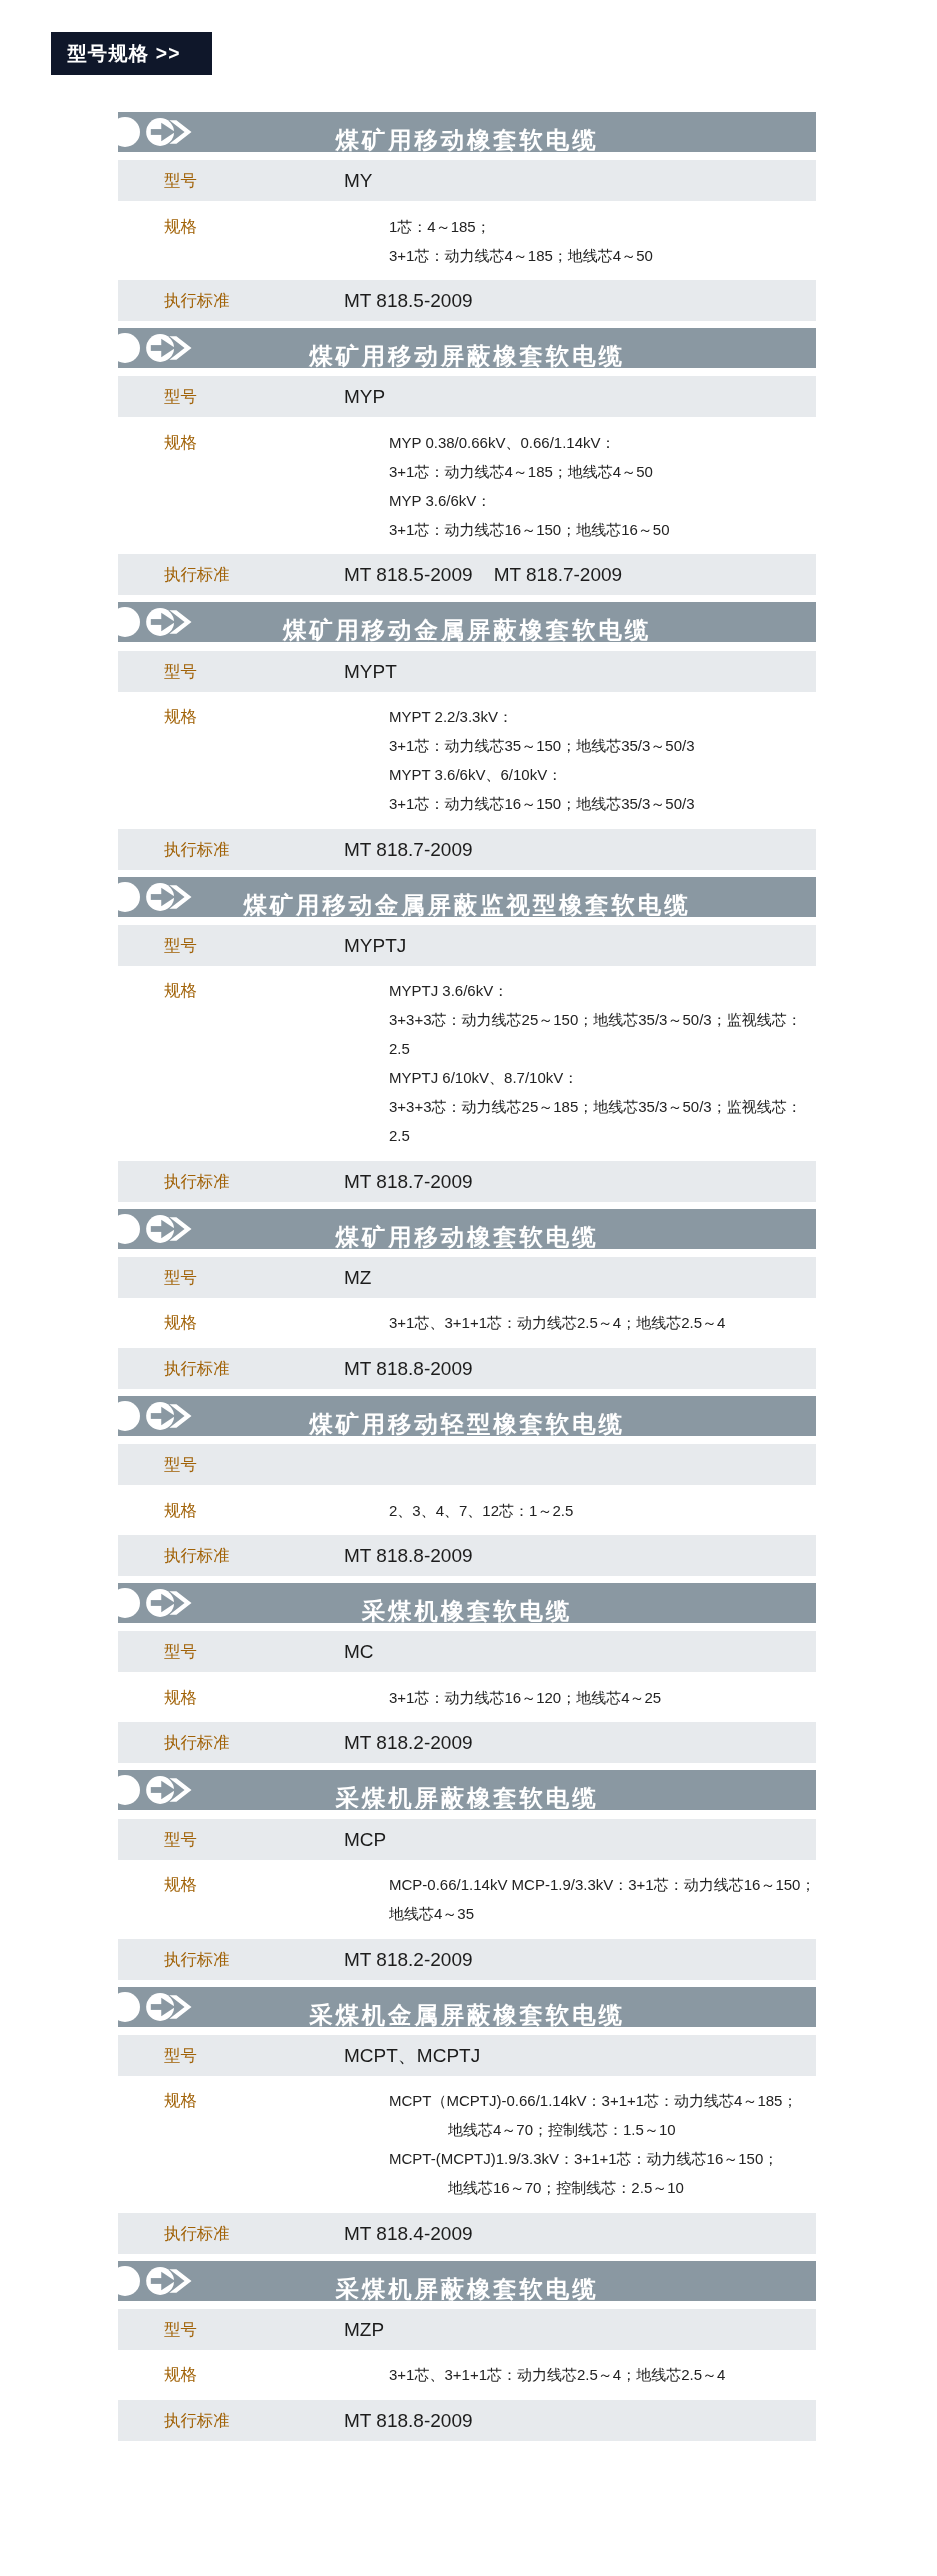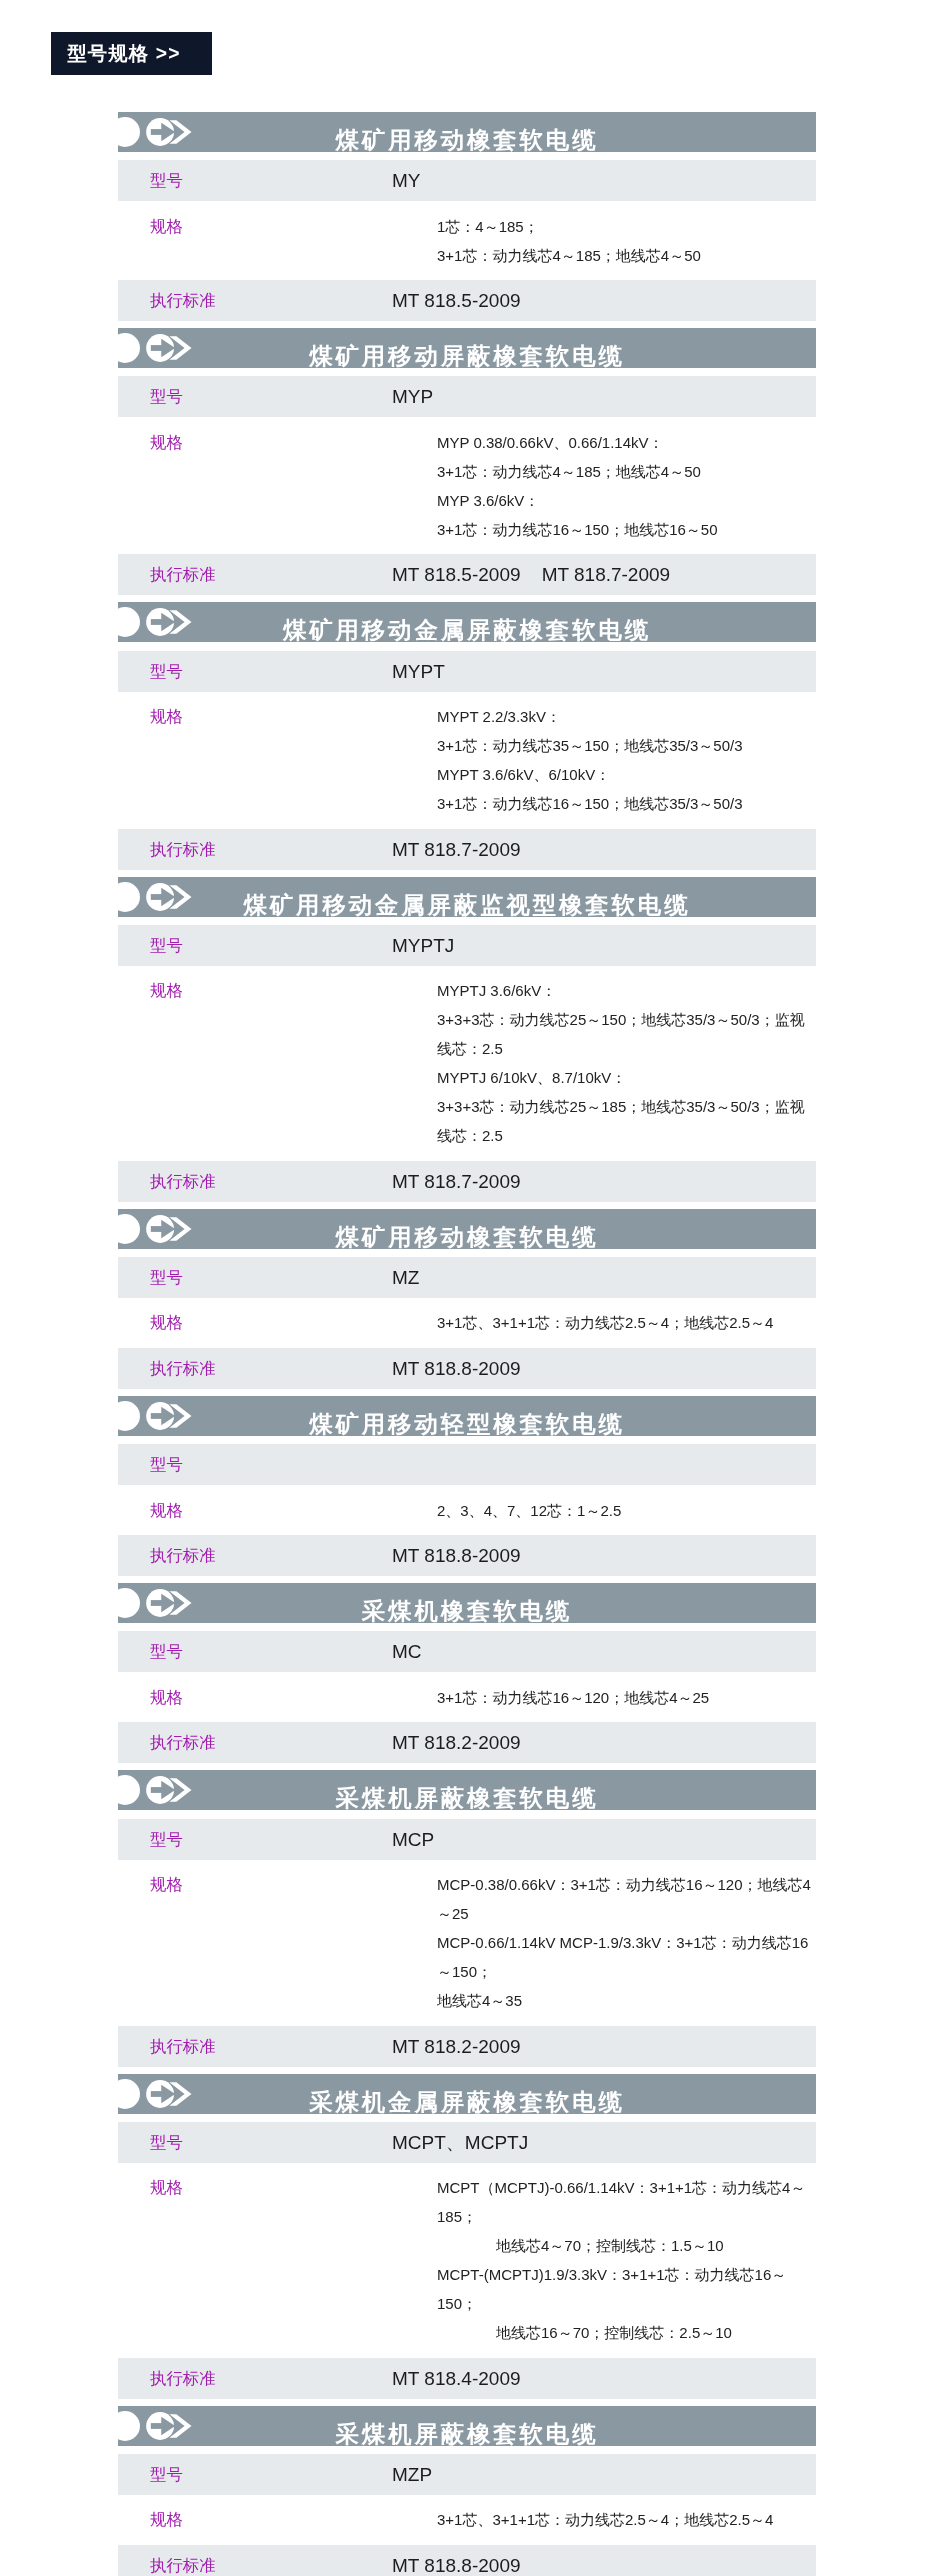--- a/index.html
+++ b/index.html
@@ -33,24 +33,24 @@
   .arrow-badge{
     position:absolute;left:27px;top:50%;transform:translateY(-50%);
     width:50px;height:33px;
   }
   .arrow-badge svg{display:block;}
 
   .row{display:flex;margin-top:3.5px;}
   .row.gray{background:#E7EAED;height:41px;}
   .row.gray .cell{line-height:41px;}
   .cell.label{
-    width:226px;box-sizing:border-box;padding-left:32px;
-    color:#a21caf;font-size:16.4px;flex:none;
-  }
-  .cell.value{flex:1;min-width:0;color:#1c1c1c;margin-left:48px;}
+    width:226px;box-sizing:border-box;padding-left:46px;
+    color:#a16207;font-size:16.4px;flex:none;
+  }
+  .cell.value{flex:1;min-width:0;color:#1c1c1c;}
   .value.strong{font-size:19px;white-space:pre-wrap;}
 
   .row.spec{background:#ffffff;gap:45px;}
   .row.spec .cell{padding-top:7px;padding-bottom:7px;}
   .row.spec .label{line-height:29px;}
   .spec-line{
     font-size:15px;line-height:29px;color:#222222;white-space:pre-wrap;
   }
   .spec-line.indent{padding-left:59px;}
 </style>
@@ -285,21 +285,20 @@
       </span>
       <h2 class="sec-title">采煤机屏蔽橡套软电缆</h2>
     </header>
     <div class="row gray">
       <div class="cell label">型号</div>
       <div class="cell value strong">MCP</div>
     </div>
     <div class="row spec">
       <div class="cell label">规格</div>
       <div class="cell value speclines">
-            <div class="spec-line">MCP-0.38/0.66kV：3+1芯：动力线芯16～120；地线芯4～25</div>
             <div class="spec-line">MCP-0.66/1.14kV MCP-1.9/3.3kV：3+1芯：动力线芯16～150；</div>
             <div class="spec-line">地线芯4～35</div>
           </div>
     </div>
     <div class="row gray">
       <div class="cell label">执行标准</div>
       <div class="cell value strong">MT 818.2-2009</div>
     </div>
   </section>
 

